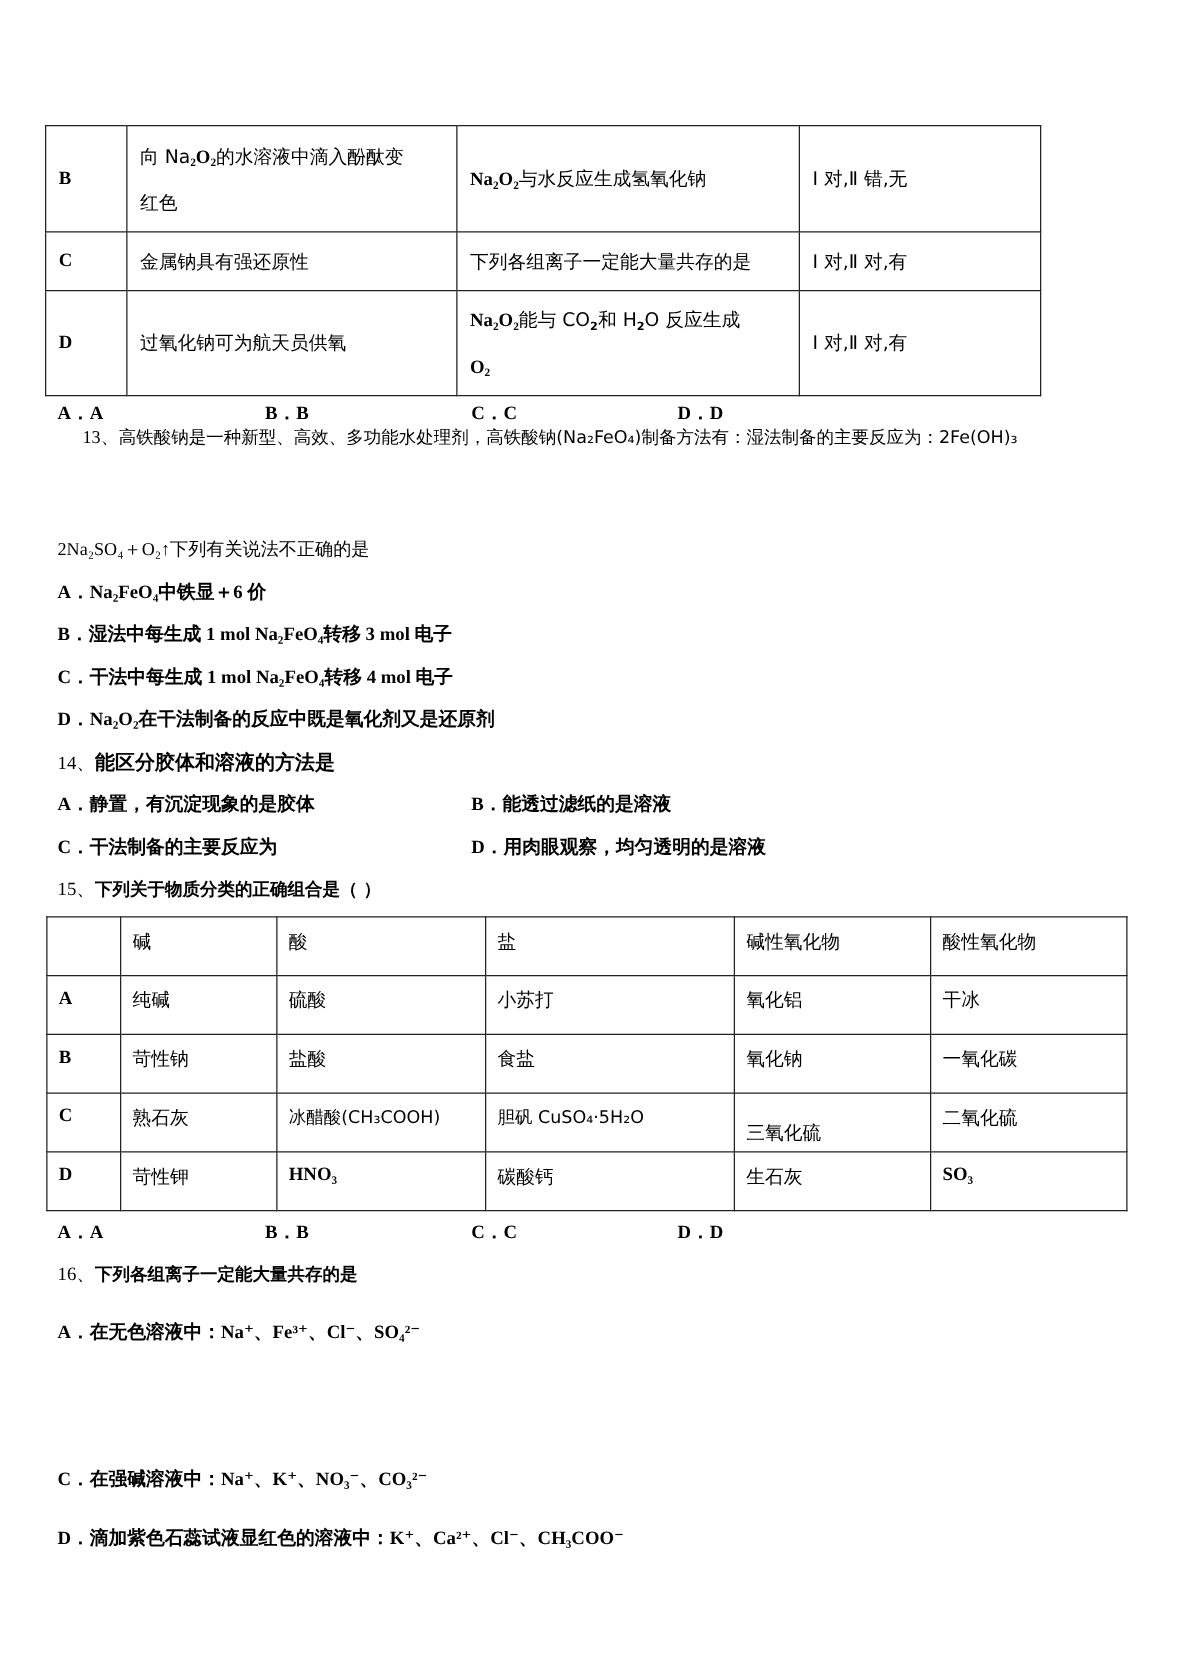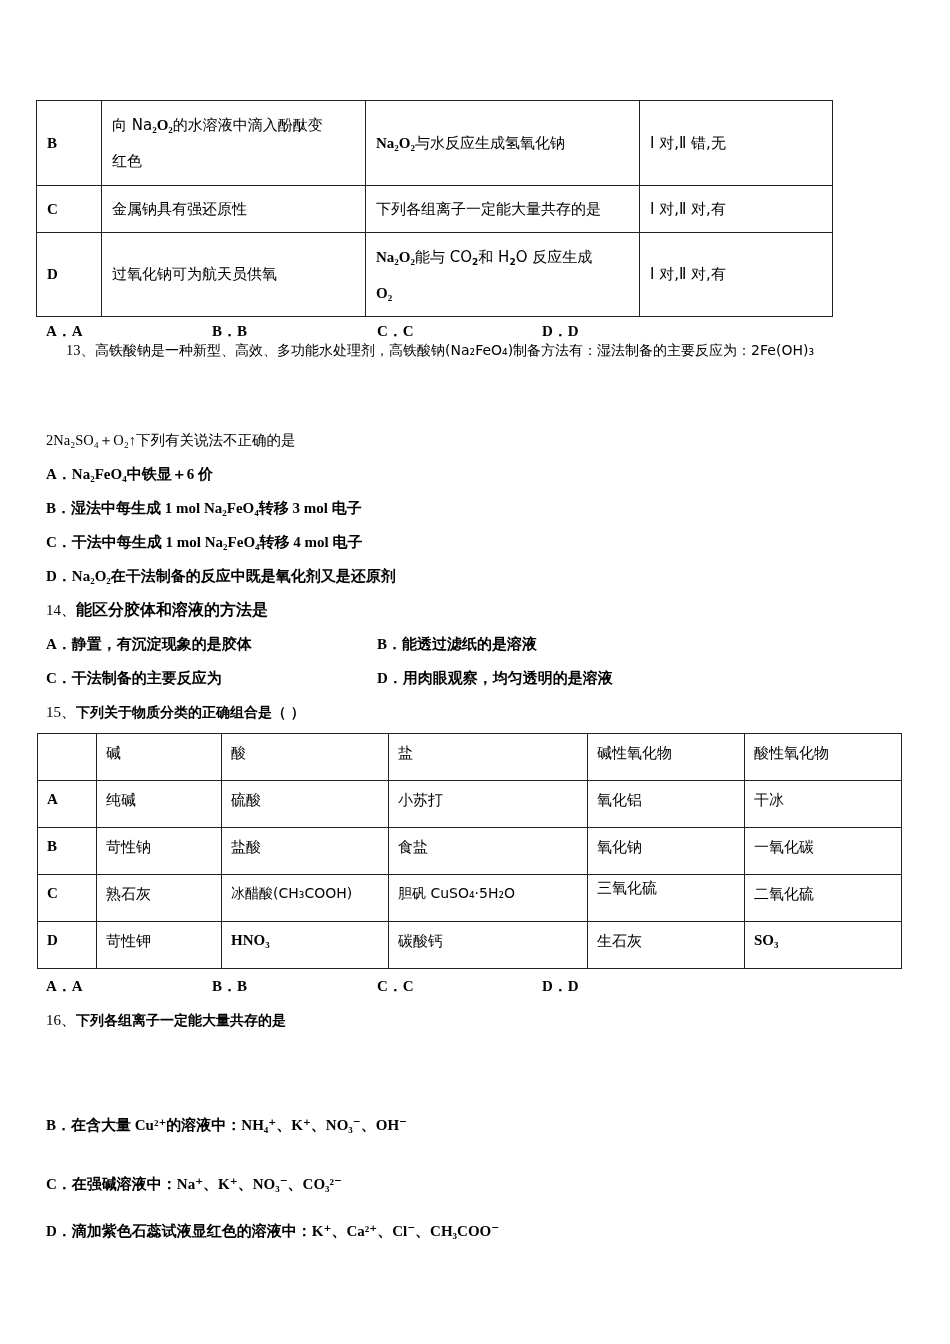--- a/index.html
+++ b/index.html
@@ -112,38 +112,38 @@
       <td class="cjk" style="padding-top:10px">盐酸</td>
       <td class="cjk" style="padding-top:10px">食盐</td>
       <td class="cjk" style="padding-top:10px">氧化钠</td>
       <td class="cjk" style="padding-top:10px">一氧化碳</td>
     </tr>
     <tr style="height:47px">
       <td class="b" style="padding-top:10px">C</td>
       <td class="cjk" style="padding-top:10px">熟石灰</td>
       <td class="cjk" style="padding-top:10px; font-size:14px">冰醋酸(CH₃COOH)</td>
       <td class="cjk" style="padding-top:10px; font-size:14px">胆矾 CuSO₄·5H₂O</td>
-      <td class="cjk" style="padding-top:4px">三氧化硫</td>
+      <td class="cjk" style="padding-top:22px">三氧化硫</td>
       <td class="cjk" style="padding-top:10px">二氧化硫</td>
     </tr>
     <tr style="height:47px">
       <td class="b" style="padding-top:10px">D</td>
       <td class="cjk" style="padding-top:10px">苛性钾</td>
       <td class="b" style="padding-top:10px">HNO₃</td>
       <td class="cjk" style="padding-top:10px">碳酸钙</td>
       <td class="cjk" style="padding-top:10px">生石灰</td>
       <td class="b" style="padding-top:10px">SO₃</td>
     </tr>
   </tbody>
     </table>
 
   <div class="abs txt b" style="left:46px; top:977px;">A．A</div>
   <div class="abs txt b" style="left:212px; top:977px;">B．B</div>
   <div class="abs txt b" style="left:377px; top:977px;">C．C</div>
   <div class="abs txt b" style="left:542px; top:977px;">D．D</div>
 
   <div class="abs txt" style="left:46px; top:1011px;"><span>16、</span><span class="b cjk" style="font-size:14px">下列各组离子一定能大量共存的是</span></div>
 
-  <div class="abs txt b" style="left:46px; top:1116px;"><span>B．</span><span>在含大量 Cu²⁺的溶液中：NH₄⁺、K⁺、NO₃⁻、OH⁻</span></div>
+  <div class="abs txt b" style="left:46px; top:1057px;"><span>A．</span><span>在无色溶液中：Na⁺、Fe³⁺、Cl⁻、SO₄²⁻</span></div>
   <div class="abs txt b" style="left:46px; top:1175px;"><span>C．</span><span>在强碱溶液中：Na⁺、K⁺、NO₃⁻、CO₃²⁻</span></div>
   <div class="abs txt b" style="left:46px; top:1222px;"><span>D．</span><span>滴加紫色石蕊试液显红色的溶液中：K⁺、Ca²⁺、Cl⁻、CH₃COO⁻</span></div>
 
 </div>
 
 </body></html>

